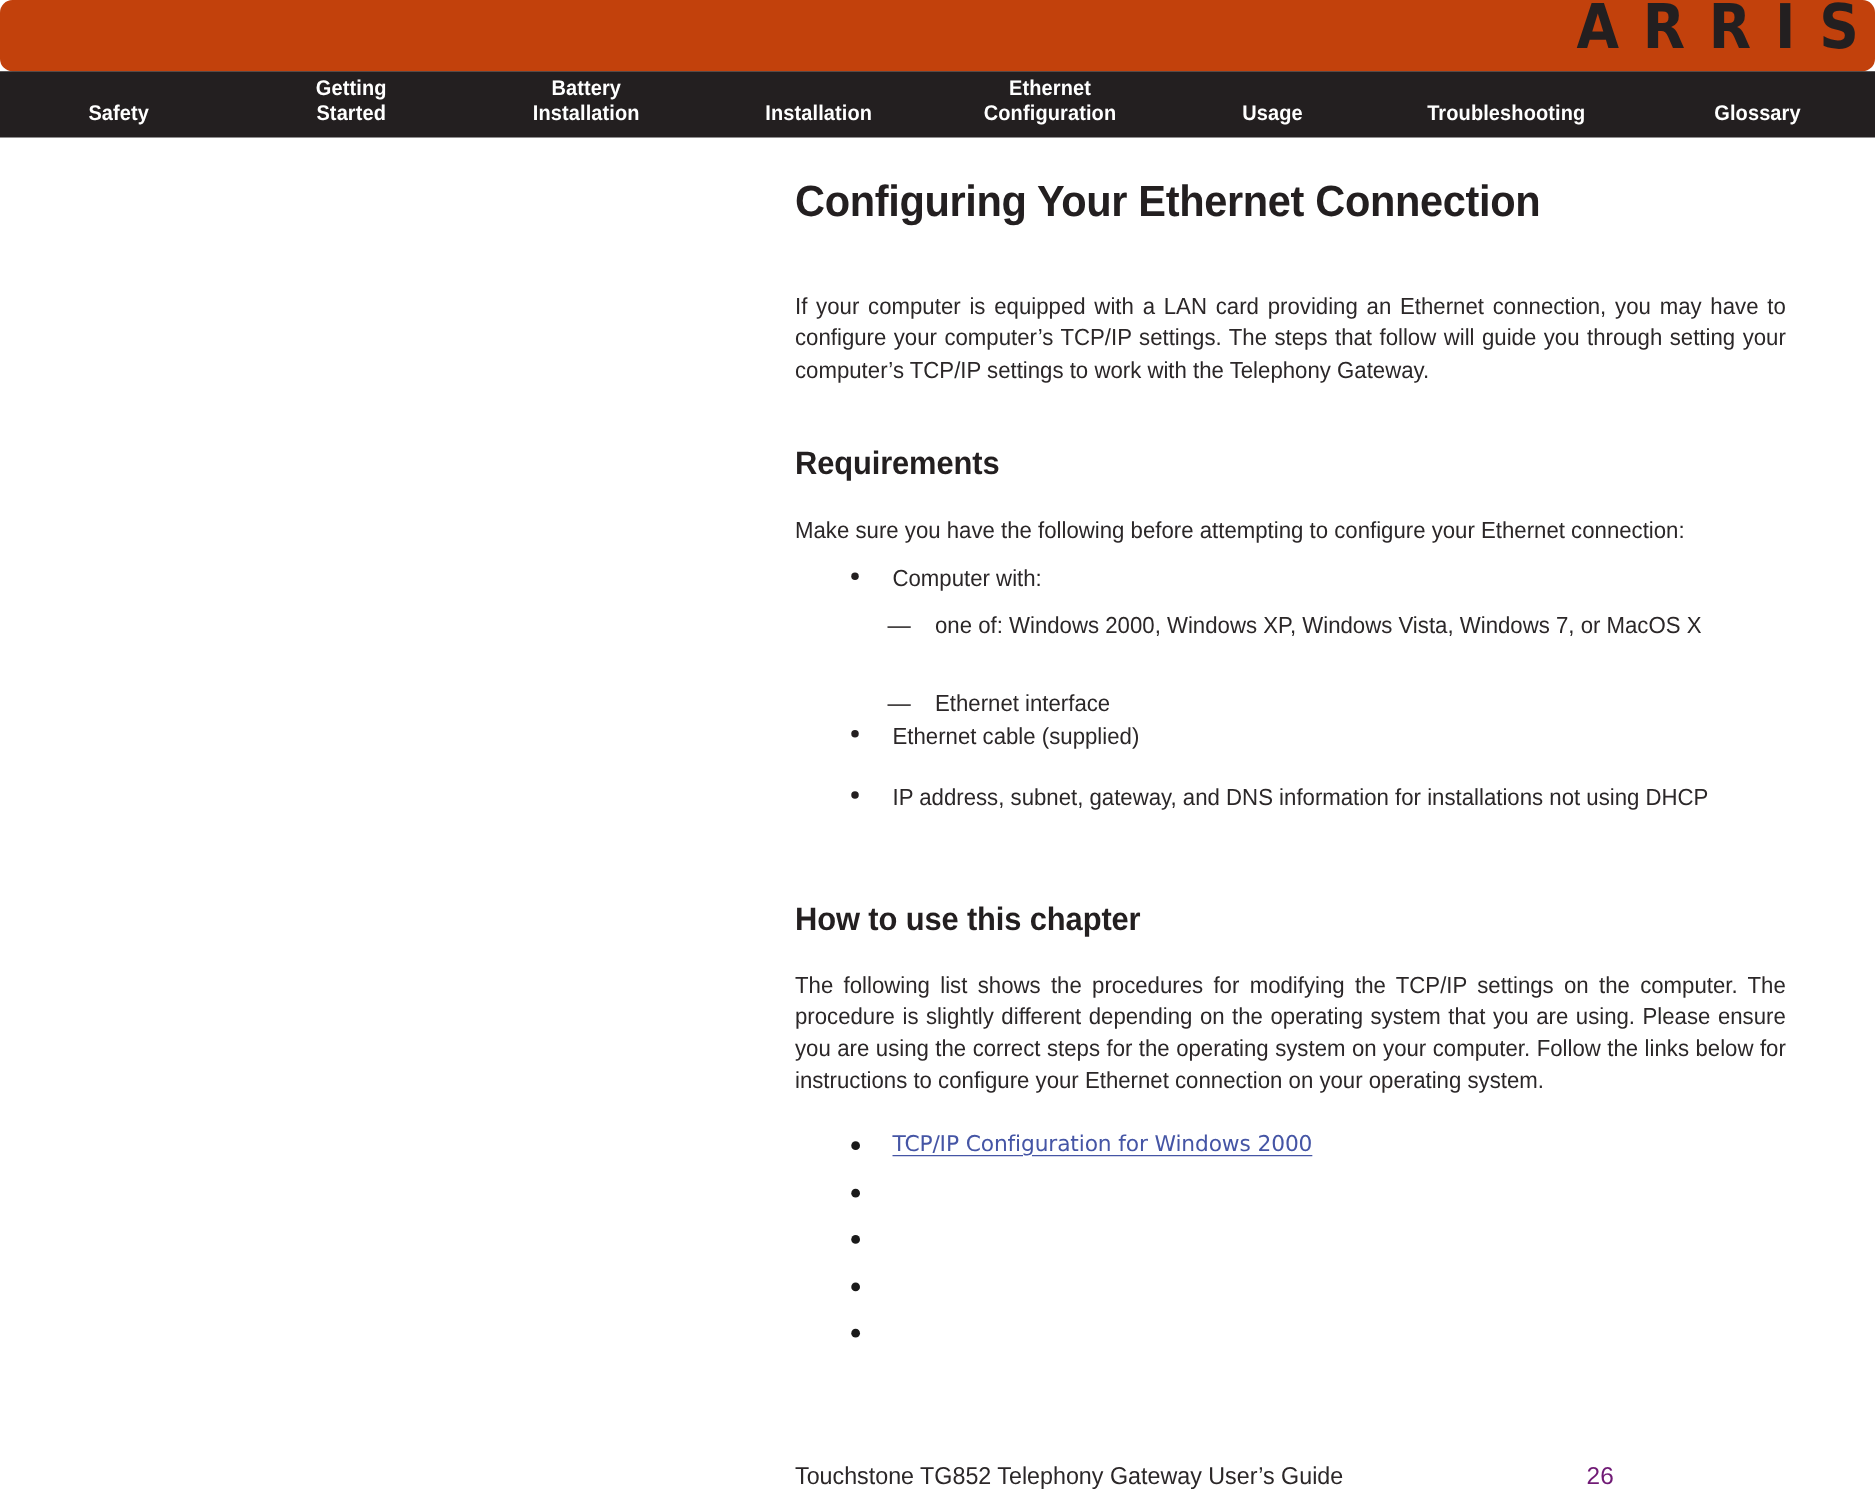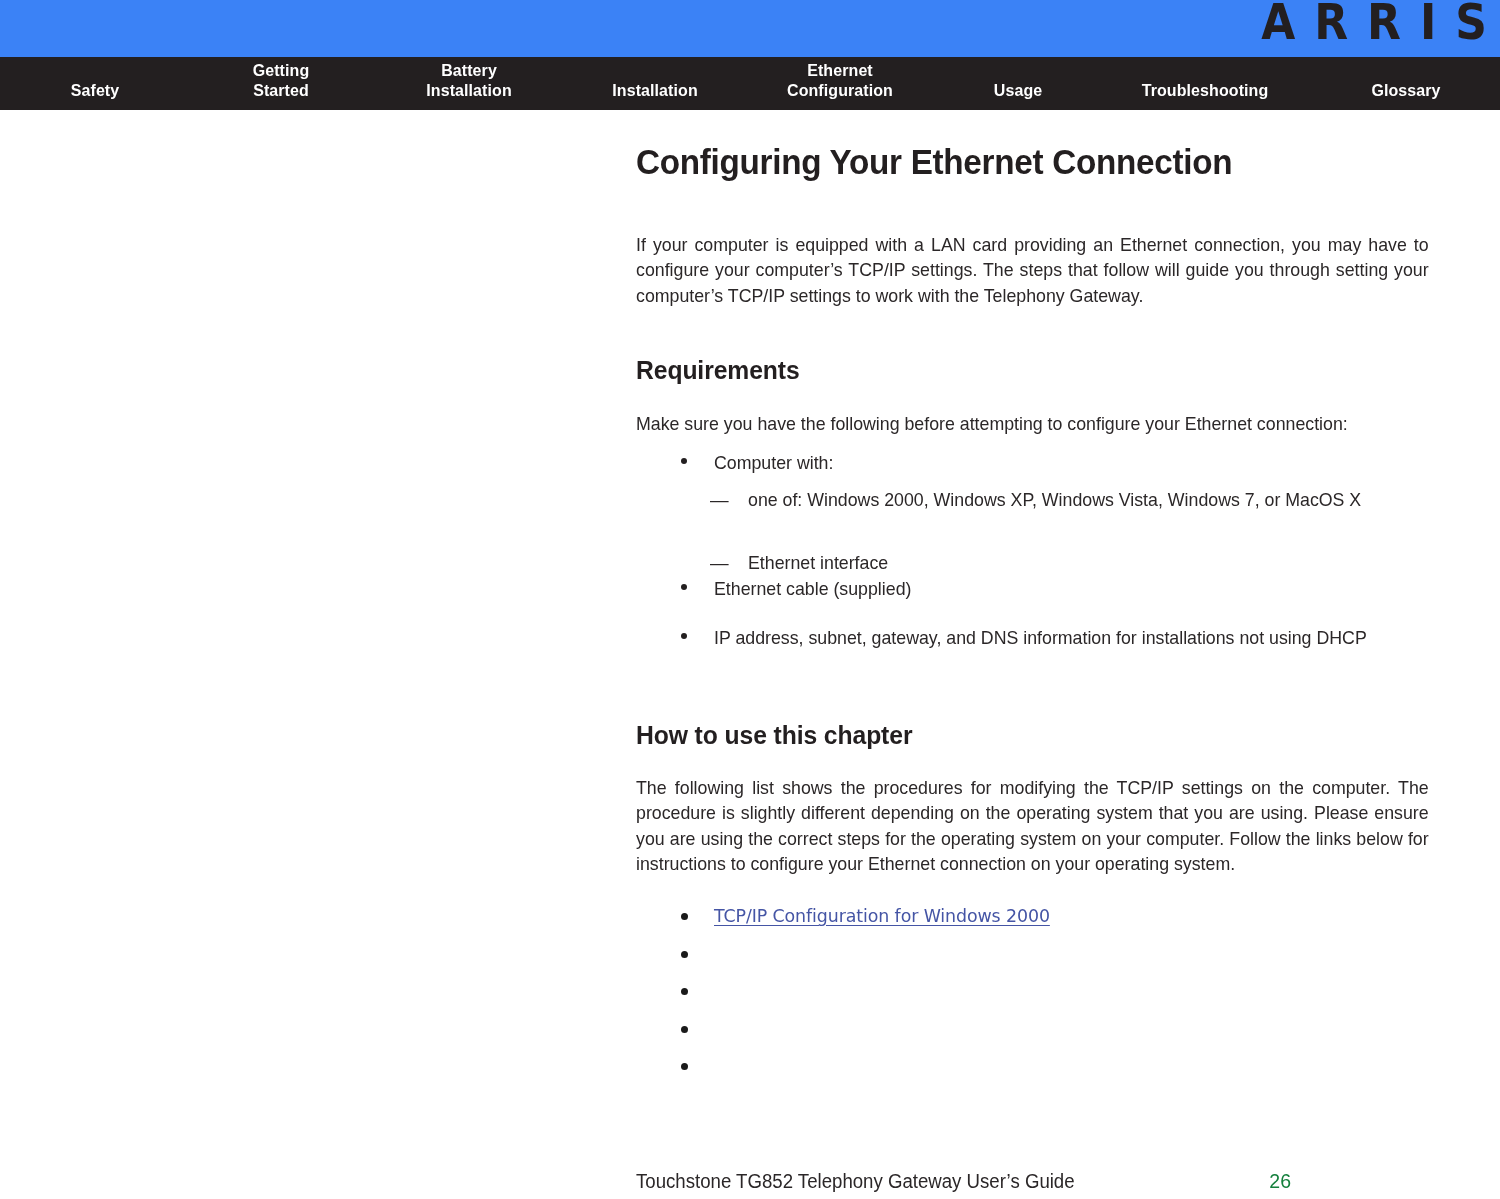--- a/index.html
+++ b/index.html
@@ -15,21 +15,22 @@
     color: #231f20;
     overflow: hidden;
   }
 
   
   #header-band {
     position: absolute;
     left: 0; top: 0;
     width: 1500px;
     height: 57px;
-    background: #3b82f6;
+    background: #c2410c;
+    border-radius: 10px;
   }
   #brand-logo {
     position: absolute;
     right: -6px;
     top: -2px;
     font-family: "DejaVu Sans", sans-serif;
     font-weight: 700;
     font-size: 44px;
     letter-spacing: 19px;
     color: #231f20;
@@ -205,21 +206,21 @@
     transform: scaleX(0.955);
     transform-origin: left top;
   }
   #footer-page {
     position: absolute;
     right: 24px;
     top: 0;
     font-family: "Liberation Sans", sans-serif;
     font-size: 19.5px;
     line-height: 26px;
-    color: #15803d;
+    color: #701a75;
   }
 </style>
 </head>
 <body>
 
 <div id="header-band">
   <div id="brand-logo">ARRIS</div>
 </div>
 
 <div id="nav-bar">

